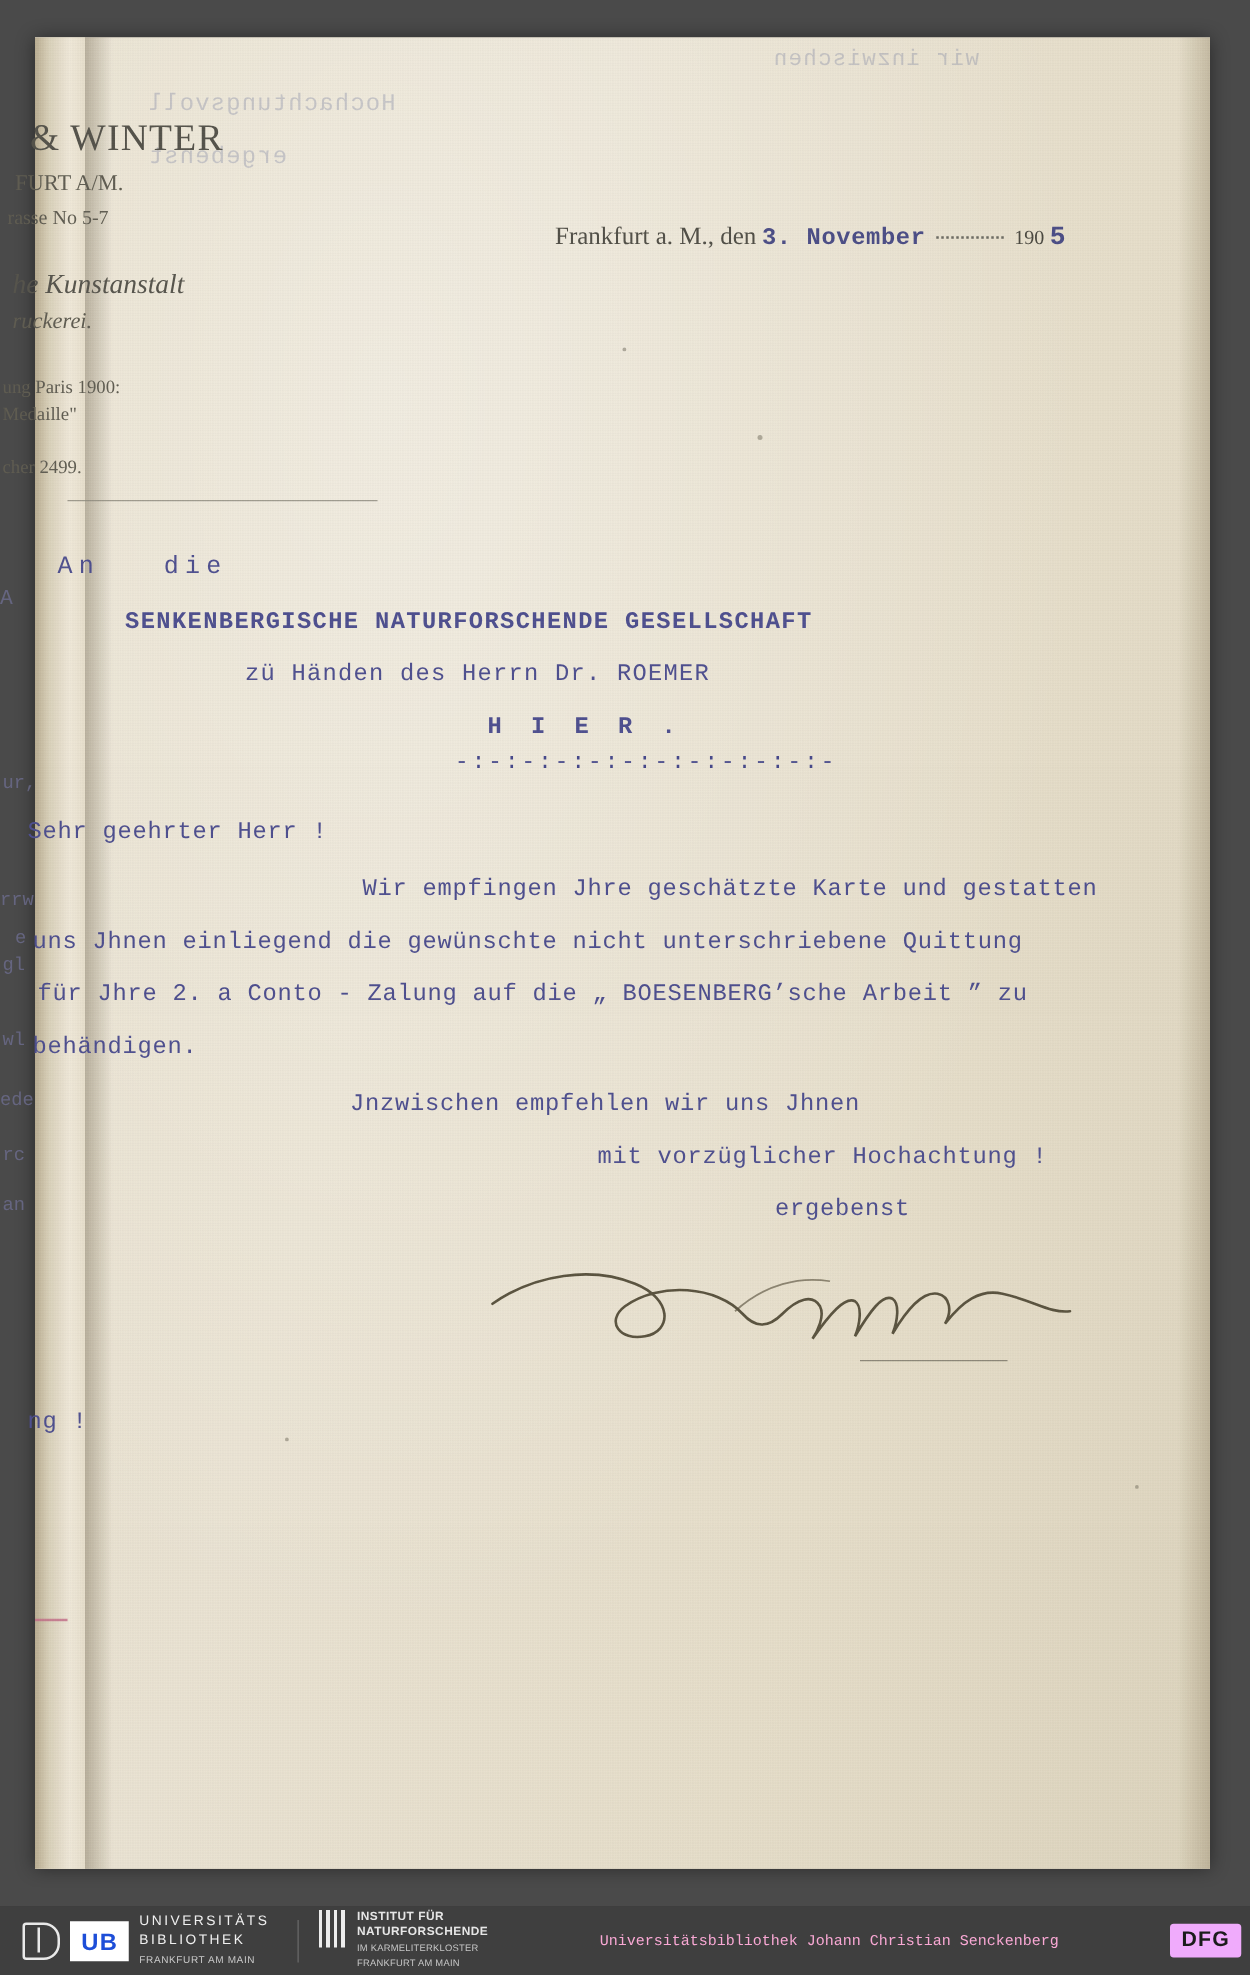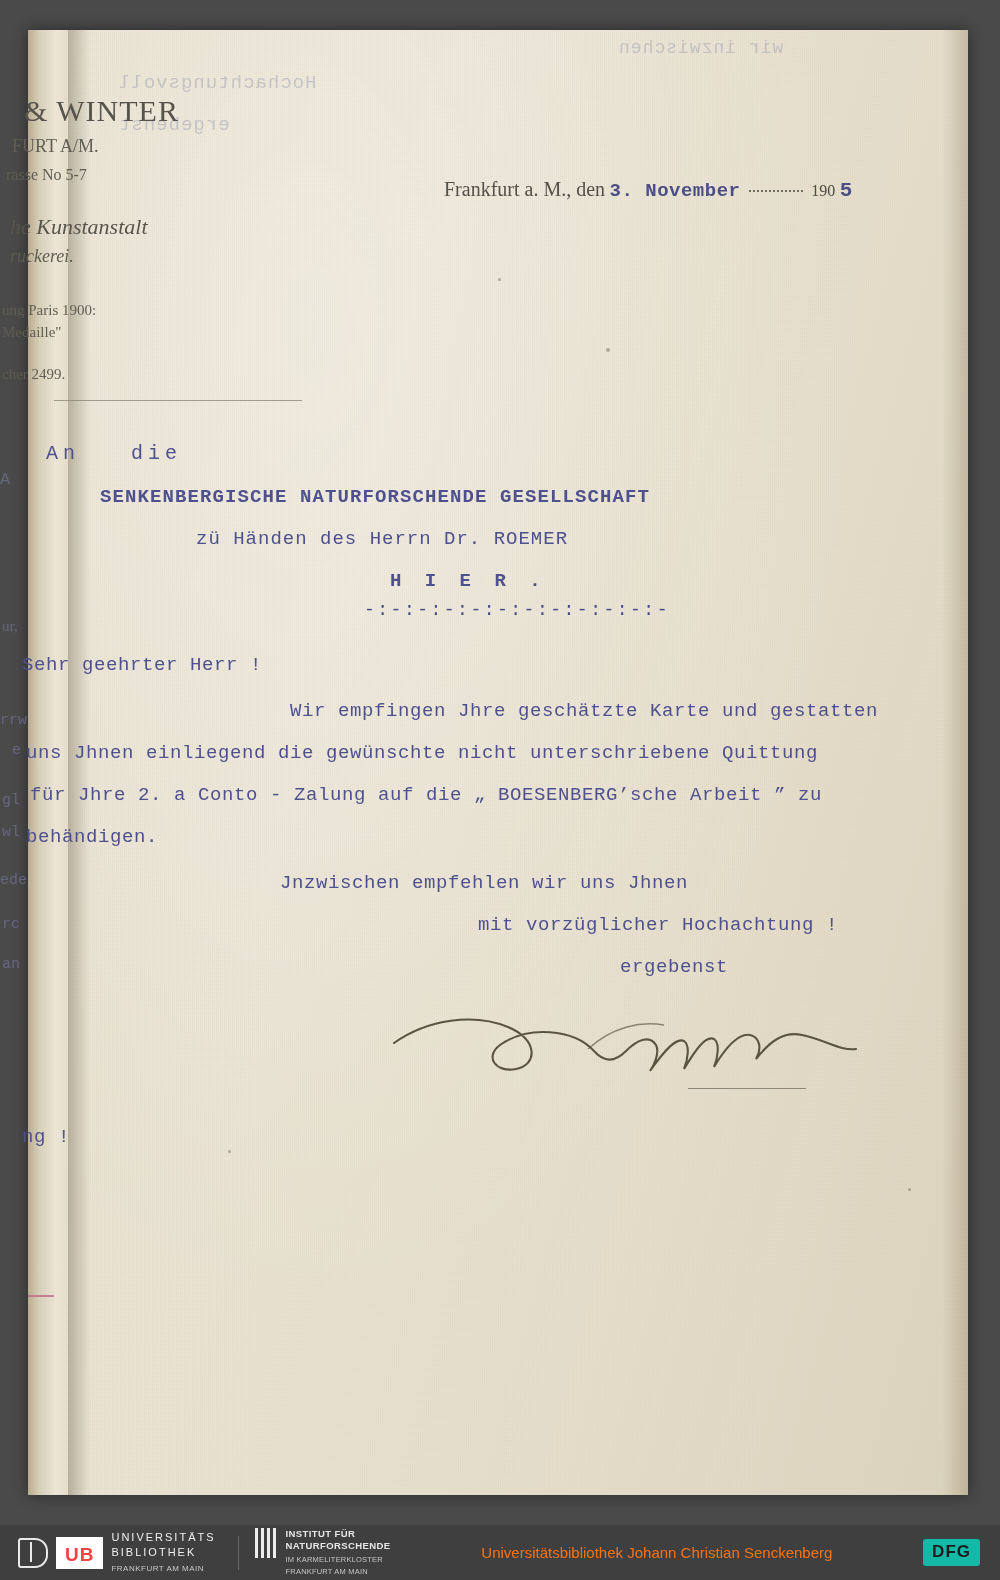--- a/index.html
+++ b/index.html
@@ -227,21 +227,21 @@
     align-items: center;
   }
   #footer-ub {
     display: flex;
     align-items: center;
     margin-left: 18px;
     gap: 8px;
   }
   .ub-badge {
     background: #ffffff;
-    color: #ef4444;
+    color: #1d4ed8;
     font-weight: bold;
     font-size: 19px;
     padding: 7px 9px 3px 9px;
     letter-spacing: 1px;
   }
   .ub-book {
     width: 26px; height: 26px;
     border: 2px solid #e9e9e9;
     border-radius: 3px 13px 13px 3px;
     position: relative;
@@ -283,26 +283,27 @@
   }
   #footer-isg-text .sub2 {
     font-weight: normal;
     font-size: 7.5px;
     color: #c6c6c6;
     letter-spacing: .2px;
   }
   #footer-center {
     flex: 1;
     text-align: center;
-    font-size: 15px;
-    color: #f97316;
+    font-size: 12px;
+    color: #f9a8d4;
+    font-family: Liberation Mono, monospace;
   }
   #footer-dfg {
-    margin-right: 20px;
-    background: #14b8a6;
+    margin-right: 7px;
+    background: #f0abfc;
     color: #1c1c1c;
     font-weight: bold;
     font-size: 17px;
     letter-spacing: 1px;
     padding: 3px 9px 4px 9px;
     border-radius: 3px;
   }
 </style>
 </head>
 <body>
@@ -374,24 +375,24 @@
                C250,34 262,30 268,40 C272,48 266,60 262,66
                C276,46 288,32 296,36 C302,40 300,54 296,64
                C308,44 318,30 326,34 C332,38 330,52 326,62
                C338,42 350,28 362,30 C372,32 374,44 368,54
                C382,36 396,26 414,30 C438,35 452,46 468,44" fill="none" stroke="#5a533f" stroke-width="2.1" stroke-linecap="round"></path>
       <path d="M200,44 C224,22 252,16 276,20" fill="none" stroke="#5a533f" stroke-width="1.4" opacity=".65"></path>
     </svg>
     <div id="sig-rule"></div>
 
     <div class="margin-note" style="left:-28px; top:440px; font-size:17px;">A</div>
-    <div class="margin-note" style="left:-26px; top:588px;font-family:Liberation Serif, serif;">ur,</div>
+    <div class="margin-note" style="left:-26px; top:588px;">ur,</div>
     <div class="margin-note" style="left:-28px; top:682px;">rrw</div>
     <div class="margin-note" style="left:-16px; top:712px;">e</div>
-    <div class="margin-note" style="left:-26px; top:762px;">gl</div>
+    <div class="margin-note" style="left:-26px; top:734px;">gl</div>
     <div class="margin-note" style="left:-26px; top:794px;text-align:right;">wl</div>
     <div class="margin-note" style="left:-28px; top:842px;">ede</div>
     <div class="margin-note" style="left:-26px; top:886px;">rc</div>
     <div class="margin-note" style="left:-26px; top:926px;">an</div>
     <div id="margin-pink-dash"></div>
 
     <div class="speck" style="left:470px; top:248px; width:3px; height:3px;"></div>
     <div class="speck" style="left:578px; top:318px; width:4px; height:4px;"></div>
     <div class="speck" style="left:200px; top:1120px; width:3px; height:3px;"></div>
     <div class="speck" style="left:880px; top:1158px; width:3px; height:3px;"></div>

